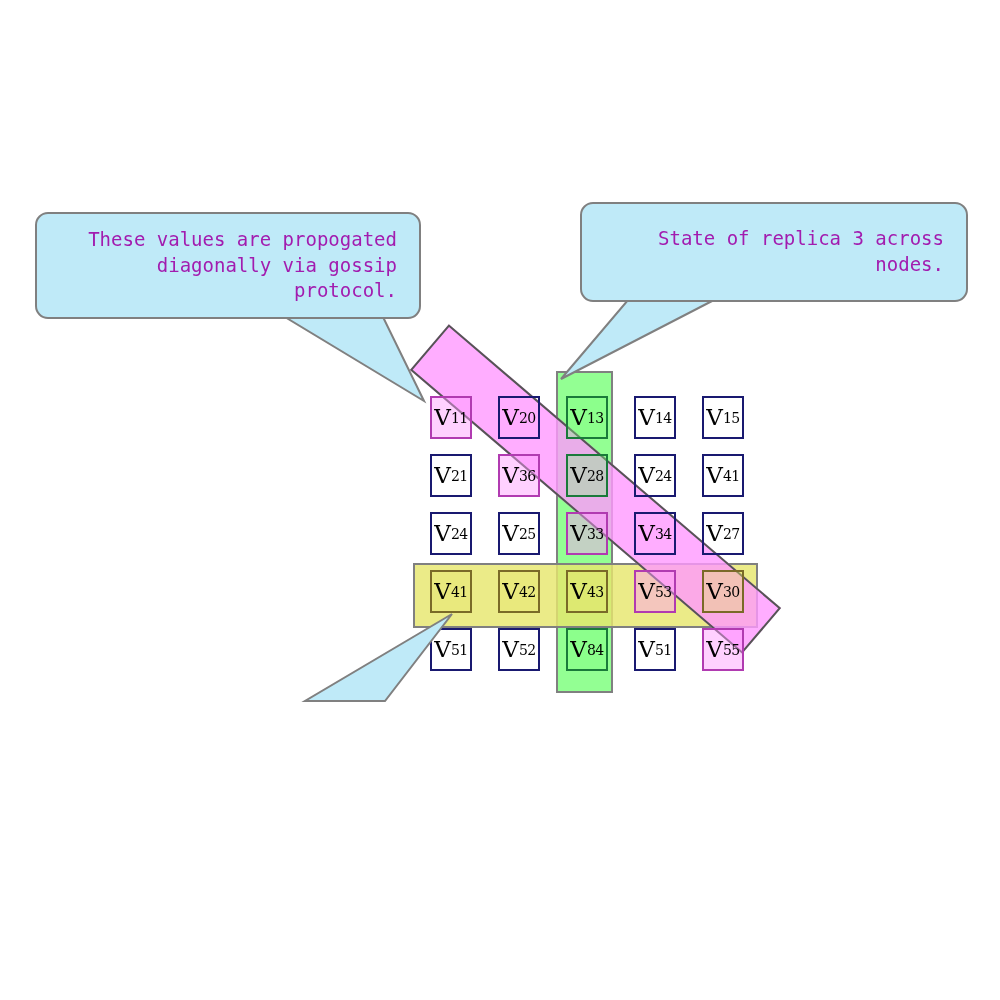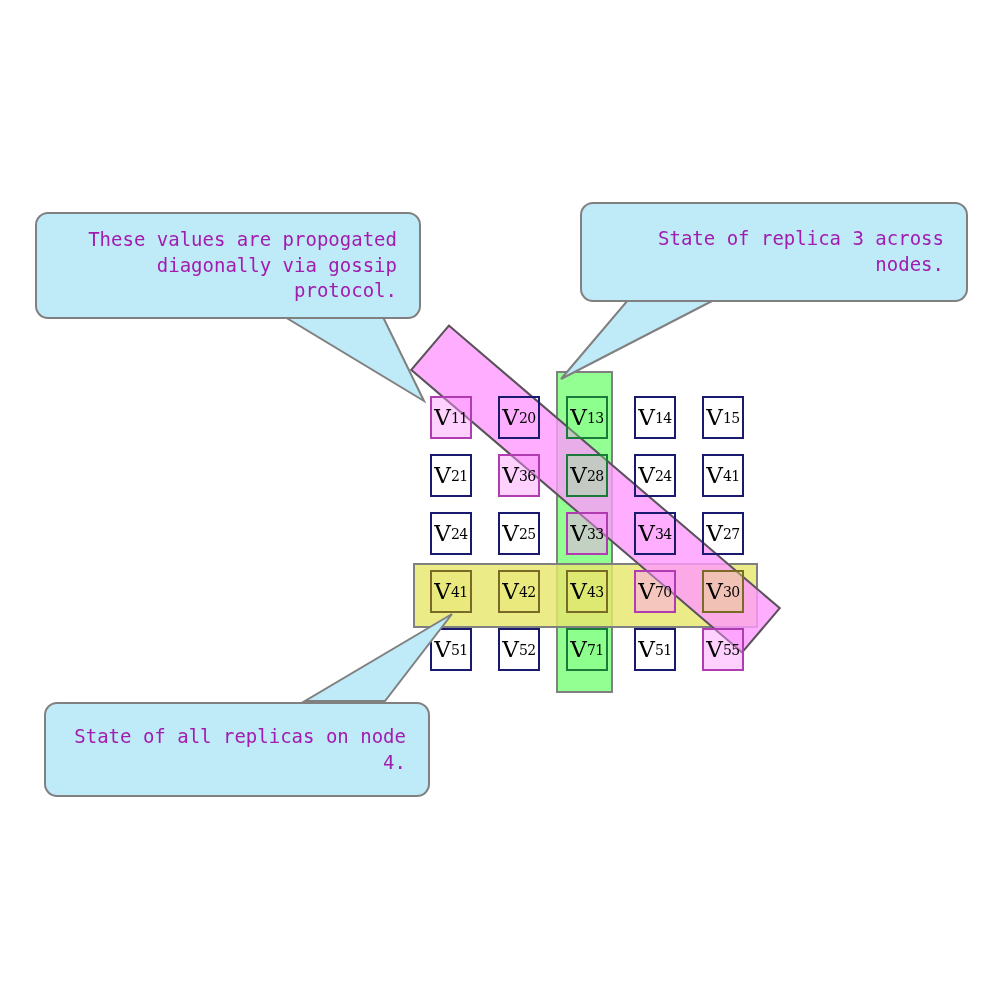--- a/index.html
+++ b/index.html
@@ -203,37 +203,37 @@
       <div class="cell hl-yellow" style="left: 498px; top: 570px;">
         <span>V</span>
         <span class="sub">42</span>
       </div>
       <div class="cell hl-yellow" style="left: 566px; top: 570px;">
         <span>V</span>
         <span class="sub">43</span>
       </div>
       <div class="cell hl-pink" style="left: 634px; top: 570px;">
         <span>V</span>
-        <span class="sub">70</span>
+        <span class="sub">53</span>
       </div>
       <div class="cell hl-yellow" style="left: 702px; top: 570px;">
         <span>V</span>
         <span class="sub">30</span>
       </div>
       <div class="cell " style="left: 430px; top: 628px;">
         <span>V</span>
         <span class="sub">51</span>
       </div>
       <div class="cell " style="left: 498px; top: 628px;">
         <span>V</span>
         <span class="sub">52</span>
       </div>
       <div class="cell hl-green" style="left: 566px; top: 628px;">
         <span>V</span>
-        <span class="sub">71</span>
+        <span class="sub">84</span>
       </div>
       <div class="cell " style="left: 634px; top: 628px;">
         <span>V</span>
         <span class="sub">51</span>
       </div>
       <div class="cell hl-pink" style="left: 702px; top: 628px;">
         <span>V</span>
         <span class="sub">55</span>
       </div>
     </div>
@@ -246,15 +246,14 @@
   </svg>
   <svg class="callout-tail" style="left:0;top:0;width:1000px;height:1000px">
     <polygon points="305,701 385,701 452,614"></polygon>
   </svg>
 
   <div class="callout" id="callout-gossip">These values are propogated
 diagonally via gossip protocol.</div>
 
   <div class="callout" id="callout-replica">State of replica 3 across nodes.</div>
 
-  <div class="callout" id="callout-node">State of all replicas on node 4.</div>
 
 </div>
 
 </body></html>

